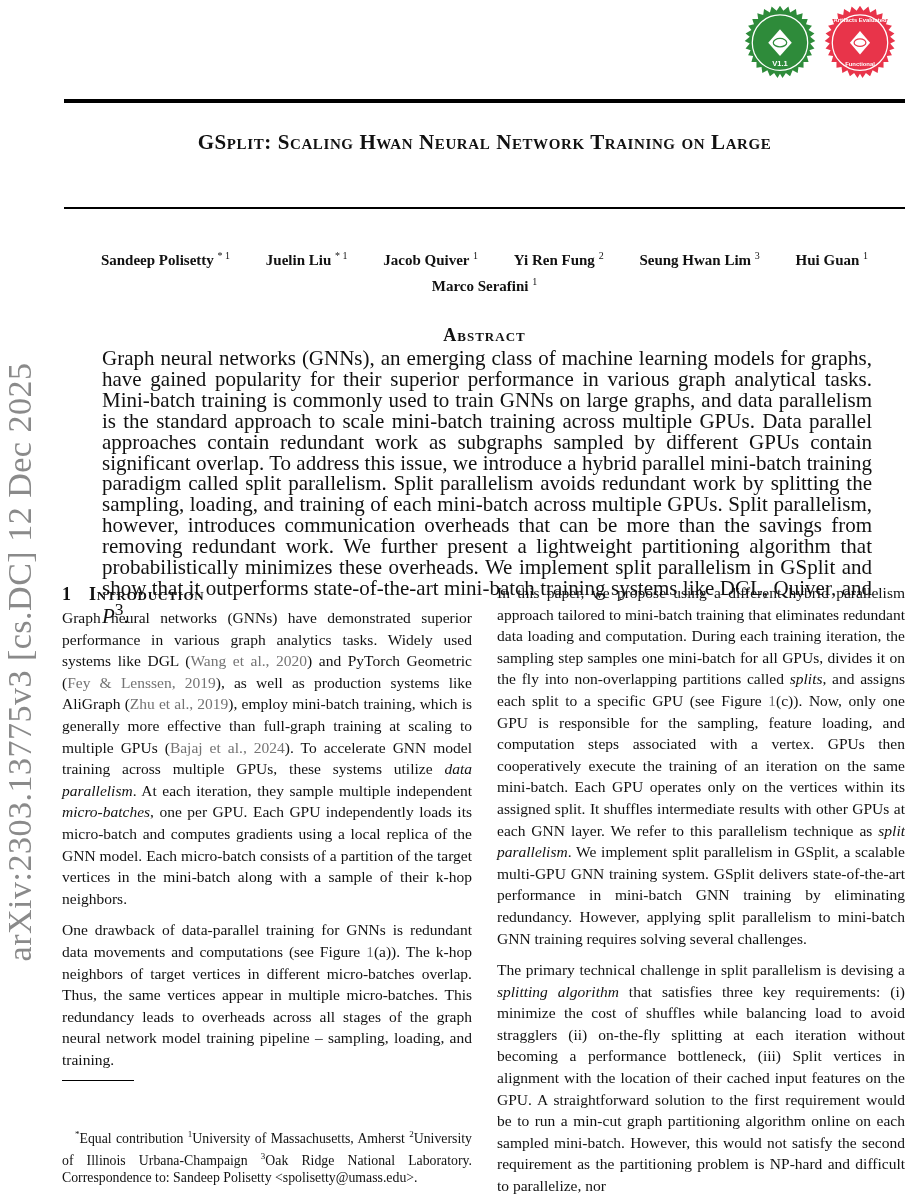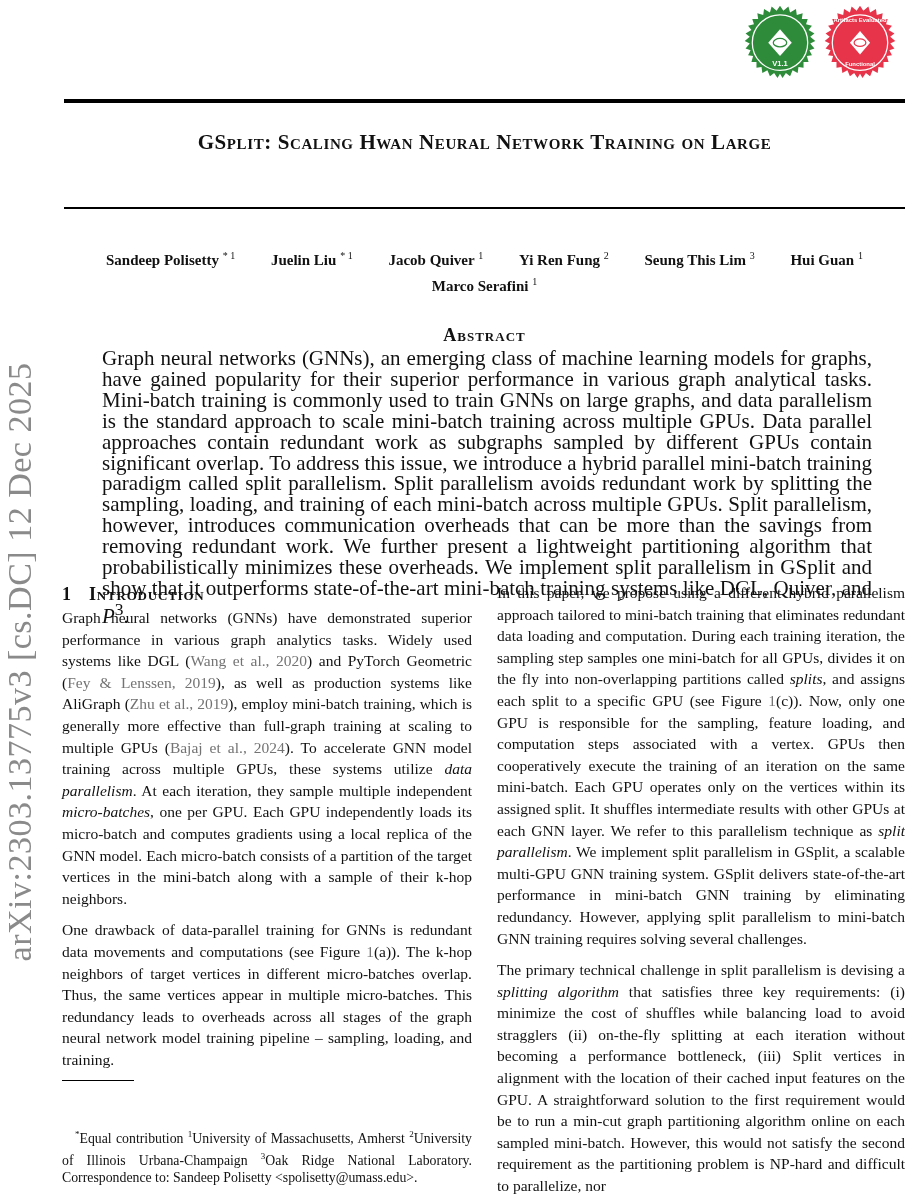--- a/index.html
+++ b/index.html
@@ -69,21 +69,21 @@
 </div>
 
 <div class="rule-bot"></div>
 
 <div class="authors">
   <div>
     <span class="au"><span>Sandeep Polisetty</span> <sup>* 1</sup></span>
     <span class="au"><span>Juelin Liu</span> <sup>* 1</sup></span>
     <span class="au"><span>Jacob Quiver</span> <sup>1</sup></span>
     <span class="au"><span>Yi Ren Fung</span> <sup>2</sup></span>
-    <span class="au"><span>Seung This Lim</span> <sup>3</sup></span>
+    <span class="au"><span>Seung Hwan Lim</span> <sup>3</sup></span>
     <span class="au"><span>Hui Guan</span> <sup>1</sup></span>
   </div>
   <div>
     <span class="au"><span>Marco Serafini</span> <sup>1</sup></span>
   </div>
 </div>
 
 <div class="arxiv">arXiv:2303.13775v3  [cs.DC]  12 Dec 2025</div>
 
 <div class="abs-head">Abstract</div>

